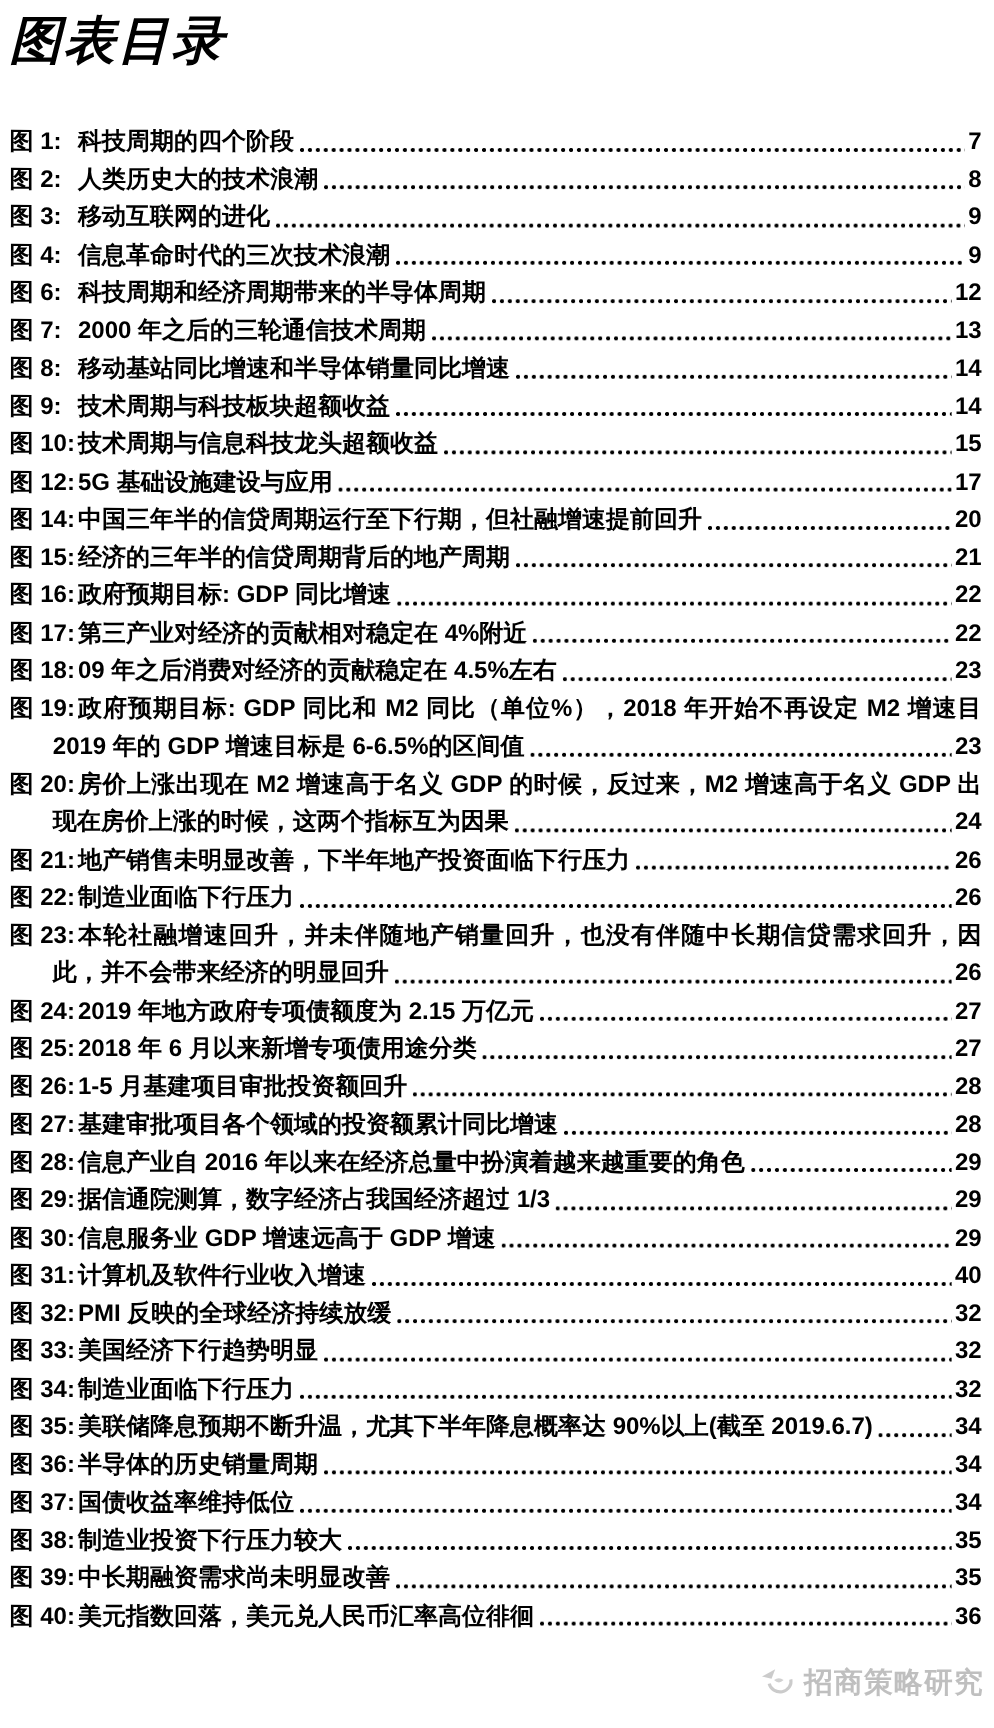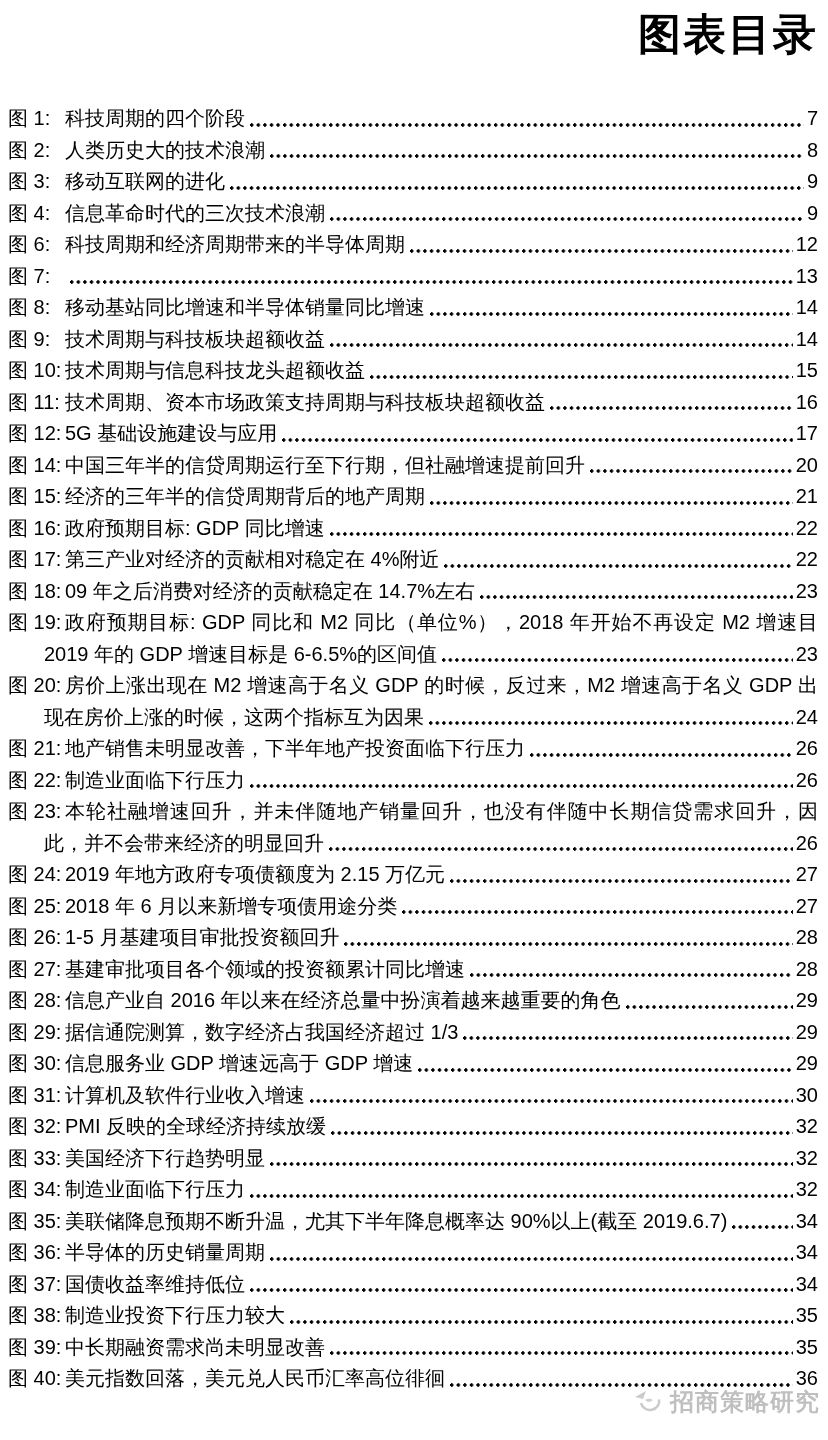--- a/index.html
+++ b/index.html
@@ -15,31 +15,32 @@
     font-family: "Liberation Sans", sans-serif;
     color: #111111;
   }
   .page {
     position: absolute;
     inset: 0;
     padding: 6px 10px 0 8px;
     box-sizing: border-box;
   }
   .doc-title {
-    text-align: right;
+    text-align: left;
     font-size: 43px;
     font-weight: 800;
     letter-spacing: 2px;
     line-height: 56px;
     margin: 0 0 10px 0;
     color: #000000;
+    font-style: italic;
   }
   .toc-list {
     font-size: 20px;
-    font-weight: 400;
+    font-weight: 700;
     margin-top: 41px;
   }
   .toc-line {
     display: flex;
     align-items: baseline;
     height: 31.5px;
     line-height: 31.5px;
     white-space: nowrap;
   }
   .toc-line .label {
@@ -125,20 +126,21 @@
         <span class="pagenum">9</span>
       </div>
       <div class="toc-line">
         <span class="label">图 6:</span>
         <span class="txt">科技周期和经济周期带来的半导体周期</span>
         <span class="leader"></span>
         <span class="pagenum">12</span>
       </div>
       <div class="toc-line">
         <span class="label">图 7:</span>
+        <span class="txt">2000 年之后的三轮通信技术周期</span>
         <span class="leader"></span>
         <span class="pagenum">13</span>
       </div>
       <div class="toc-line">
         <span class="label">图 8:</span>
         <span class="txt">移动基站同比增速和半导体销量同比增速</span>
         <span class="leader"></span>
         <span class="pagenum">14</span>
       </div>
       <div class="toc-line">
@@ -147,26 +149,20 @@
         <span class="leader"></span>
         <span class="pagenum">14</span>
       </div>
       <div class="toc-line">
         <span class="label">图 10:</span>
         <span class="txt">技术周期与信息科技龙头超额收益</span>
         <span class="leader"></span>
         <span class="pagenum">15</span>
       </div>
       <div class="toc-line">
-        <span class="label">图 11:</span>
-        <span class="txt">技术周期、资本市场政策支持周期与科技板块超额收益</span>
-        <span class="leader"></span>
-        <span class="pagenum">16</span>
-      </div>
-      <div class="toc-line">
         <span class="label">图 12:</span>
         <span class="txt">5G 基础设施建设与应用</span>
         <span class="leader"></span>
         <span class="pagenum">17</span>
       </div>
       <div class="toc-line">
         <span class="label">图 14:</span>
         <span class="txt">中国三年半的信贷周期运行至下行期，但社融增速提前回升</span>
         <span class="leader"></span>
         <span class="pagenum">20</span>
@@ -184,21 +180,21 @@
         <span class="pagenum">22</span>
       </div>
       <div class="toc-line">
         <span class="label">图 17:</span>
         <span class="txt">第三产业对经济的贡献相对稳定在 4%附近</span>
         <span class="leader"></span>
         <span class="pagenum">22</span>
       </div>
       <div class="toc-line">
         <span class="label">图 18:</span>
-        <span class="txt">09 年之后消费对经济的贡献稳定在 14.7%左右</span>
+        <span class="txt">09 年之后消费对经济的贡献稳定在 4.5%左右</span>
         <span class="leader"></span>
         <span class="pagenum">23</span>
       </div>
       <div class="toc-line">
         <span class="label">图 19:</span>
         <span class="txt fill">政府预期目标: GDP 同比和 M2 同比（单位%），2018 年开始不再设定 M2 增速目标；</span>
       </div>
       <div class="toc-line cont">
         <span class="txt">2019 年的 GDP 增速目标是 6-6.5%的区间值</span>
         <span class="leader"></span>
@@ -273,21 +269,21 @@
       <div class="toc-line">
         <span class="label">图 30:</span>
         <span class="txt">信息服务业 GDP 增速远高于 GDP 增速</span>
         <span class="leader"></span>
         <span class="pagenum">29</span>
       </div>
       <div class="toc-line">
         <span class="label">图 31:</span>
         <span class="txt">计算机及软件行业收入增速</span>
         <span class="leader"></span>
-        <span class="pagenum">30</span>
+        <span class="pagenum">40</span>
       </div>
       <div class="toc-line">
         <span class="label">图 32:</span>
         <span class="txt">PMI 反映的全球经济持续放缓</span>
         <span class="leader"></span>
         <span class="pagenum">32</span>
       </div>
       <div class="toc-line">
         <span class="label">图 33:</span>
         <span class="txt">美国经济下行趋势明显</span>

